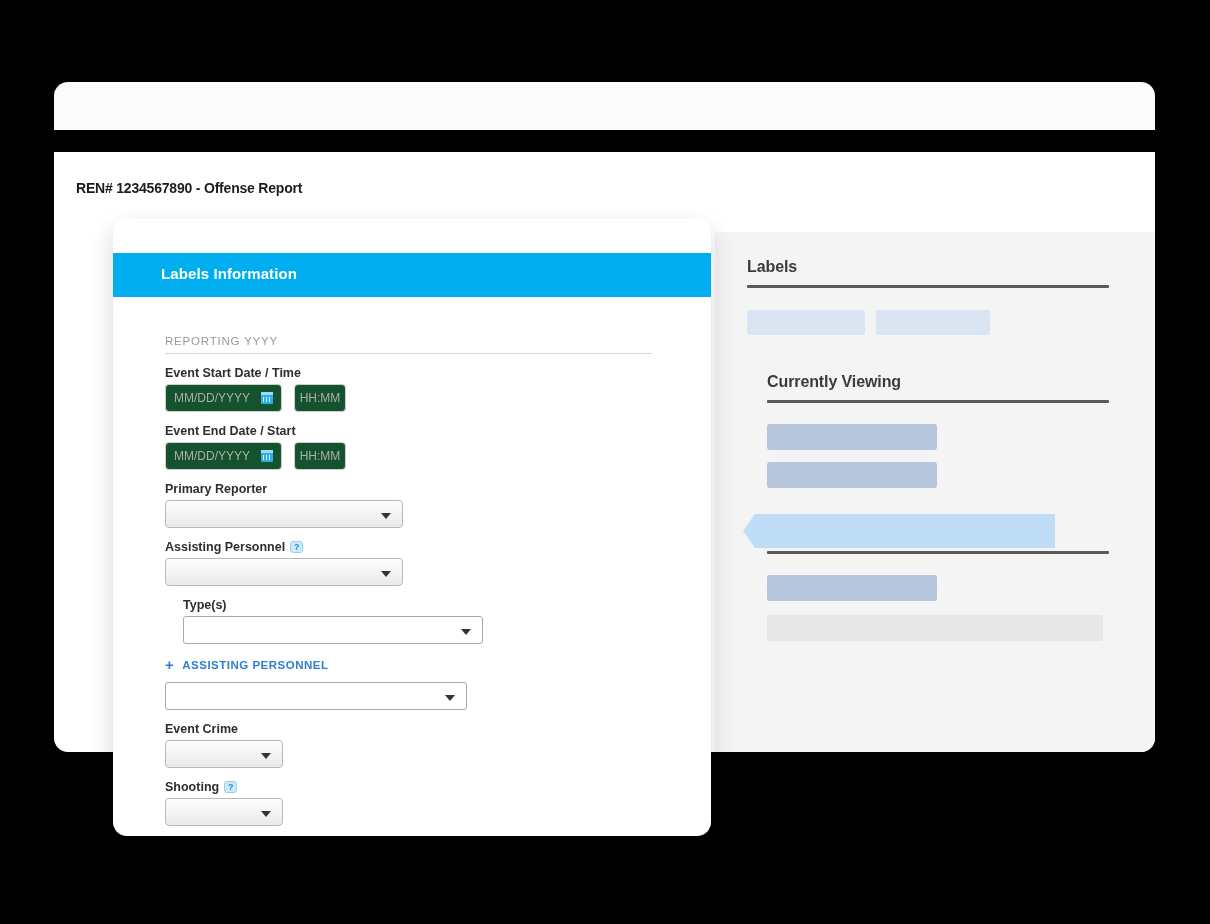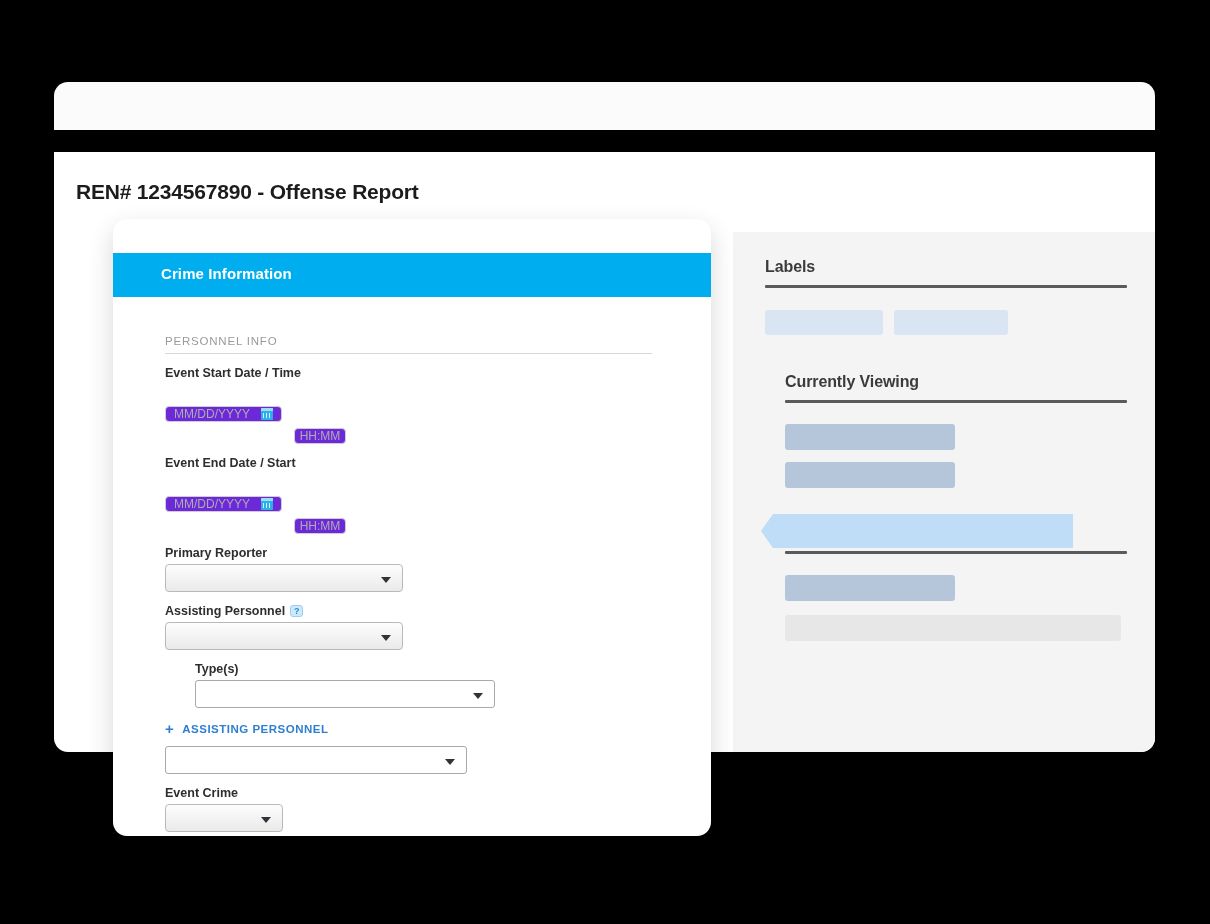--- a/index.html
+++ b/index.html
@@ -39,31 +39,31 @@
     height: 600px;
     background: #ffffff;
     border-radius: 0 0 14px 14px;
     overflow: hidden;
   }
 
   .page-title {
     position: absolute;
     left: 22px;
     top: 28px;
-    font-size: 21px;
+    font-size: 14px;
     font-weight: bold;
     color: #1c1c1c;
     letter-spacing: -0.2px;
     white-space: nowrap;
   }
 
   
   .side-panel {
     position: absolute;
-    left: 679px;
+    left: 661px;
     top: 80px;
     width: 440px;
     height: 520px;
     background: #f4f4f4;
   }
 
   .side-inner { position: relative; padding: 26px 46px 0 32px; }
 
   .sec-title {
     font-size: 16px;
@@ -178,33 +178,33 @@
     font-size: 9px;
     line-height: 10px;
     text-align: center;
     color: #1b8ed6;
     font-weight: bold;
   }
 
   .row { display: flex; gap: 12px; align-items: center; }
 
   .txt-input {
-    height: 16px;
+    height: 28px;
     border: 1px solid #cfcfcf;
     border-radius: 4px;
-    background: #6d28d9;
+    background: #14532d;
     display: flex;
     align-items: center;
     padding: 0 8px;
     font-size: 12px;
     color: #adadad;
     position: relative;
   }
   .txt-input.date { width: 117px; }
-  .txt-input.time { width: 52px; justify-content: center; padding: 0; margin-top: 44px; }
+  .txt-input.time { width: 52px; justify-content: center; padding: 0; }
 
   .cal-icon {
     position: absolute;
     right: 8px;
     width: 12px;
     height: 12px;
     background: #2bb0ec;
     border-radius: 1px;
   }
   .cal-icon::before {
@@ -255,21 +255,21 @@
     content: "";
     position: absolute;
     right: 11px; top: 12px;
     border-left: 5px solid transparent;
     border-right: 5px solid transparent;
     border-top: 6px solid #32323a;
   }
   .sel-white.w300 { width: 300px; }
   .sel-white.w302 { width: 302px; }
 
-  .indent { margin-left: 30px; margin-top: 12px; }
+  .indent { margin-left: 18px; margin-top: 12px; }
 
   .add-link {
     margin-top: 13px;
     font-size: 11.5px;
     font-weight: bold;
     color: #2f7fd0;
     letter-spacing: 0.5px;
     display: flex;
     align-items: center;
     gap: 8px;
@@ -315,26 +315,26 @@
           <div class="bar gray" style="margin-top:14px;"></div>
         </div>
 
       </div>
     </div>
   </div>
 
   <div class="form-card">
 
     <div class="form-head">
-      <span>Crime Information</span>
+      <span>Labels Information</span>
     </div>
 
     <div class="form-body">
 
-      <div class="group-head">PERSONNEL INFO</div>
+      <div class="group-head">REPORTING YYYY</div>
 
       <div class="field">
         <div class="f-label">
           <span>Event Start Date / Time</span>
         </div>
         <div class="row">
           <div class="txt-input date">
             <span>MM/DD/YYYY</span>
             <span class="cal-icon"></span>
           </div>

